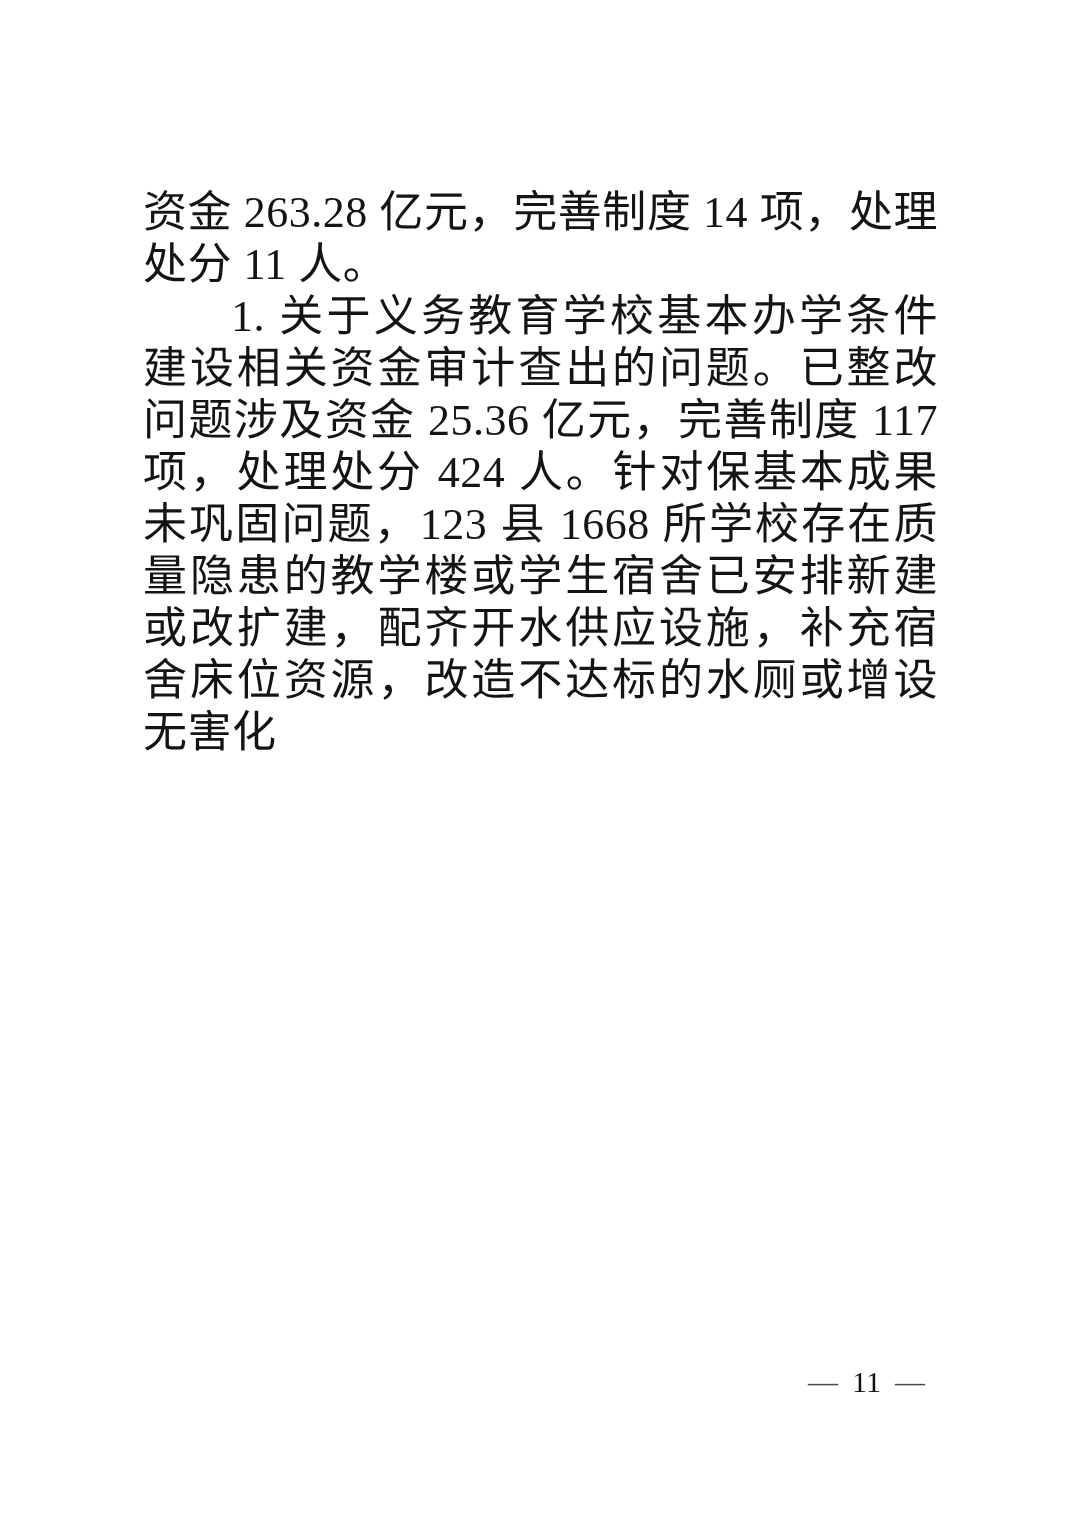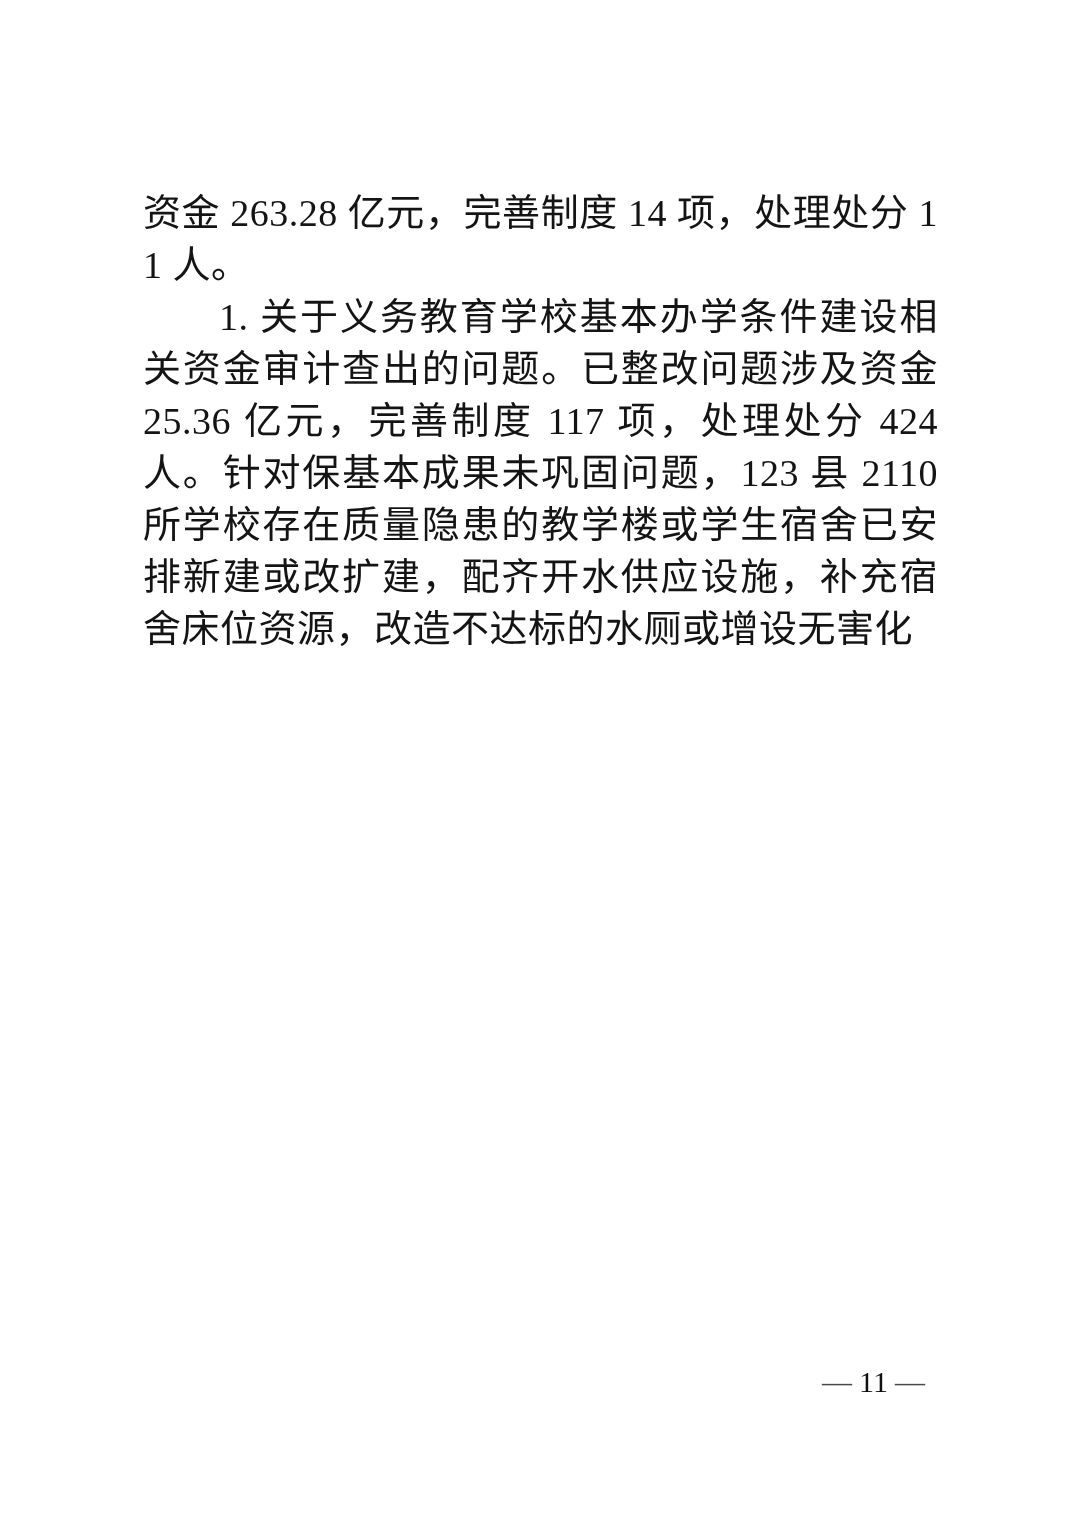--- a/index.html
+++ b/index.html
@@ -14,21 +14,21 @@
     background: #ffffff;
     overflow: hidden;
     font-family: "Liberation Serif", "DejaVu Serif", serif;
     color: #141414;
   }
   .content {
     position: absolute;
     left: 143px;
     top: 187px;
     width: 795px;
-    font-size: 38px;
+    font-size: 44px;
     line-height: 52px;
     text-align: justify;
     text-justify: inter-character;
     letter-spacing: 0.5px;
   }
   .para {
     margin: 0;
     text-indent: 2em;
     word-break: break-all;
   }
@@ -45,35 +45,35 @@
     font-size: 30px;
     line-height: 44px;
     white-space: nowrap;
   }
   .footer .dash {
     color: #4a4a4a;
     letter-spacing: 0;
   }
   .footer .pagenum {
     color: #101010;
-    margin: 0 7px;
+    margin: 0 14px;
     text-align: center;
   }
 </style>
 </head>
 <body>
 
 <div class="page">
 
   <main class="content">
     <p class="para no-indent">资金 263.28 亿元，完善制度 14 项，处理处分 11 人。</p>
 
 
 
 
-    <p class="para">1. 关于义务教育学校基本办学条件建设相关资金审计查出的问题。已整改问题涉及资金 25.36 亿元，完善制度 117 项，处理处分 424 人。针对保基本成果未巩固问题，123 县 2110 所学校存在质量隐患的教学楼或学生宿舍已安排新建或改扩建，配齐开水供应设施，补充宿舍床位资源，改造不达标的水厕或增设无害化</p>
+    <p class="para">1. 关于义务教育学校基本办学条件建设相关资金审计查出的问题。已整改问题涉及资金 25.36 亿元，完善制度 117 项，处理处分 424 人。针对保基本成果未巩固问题，123 县 1668 所学校存在质量隐患的教学楼或学生宿舍已安排新建或改扩建，配齐开水供应设施，补充宿舍床位资源，改造不达标的水厕或增设无害化</p>
   </main>
 
   <footer class="footer">
     <span class="dash">—</span><span class="pagenum">11</span><span class="dash">—</span>
   </footer>
 
 </div>
 
 </body></html>

